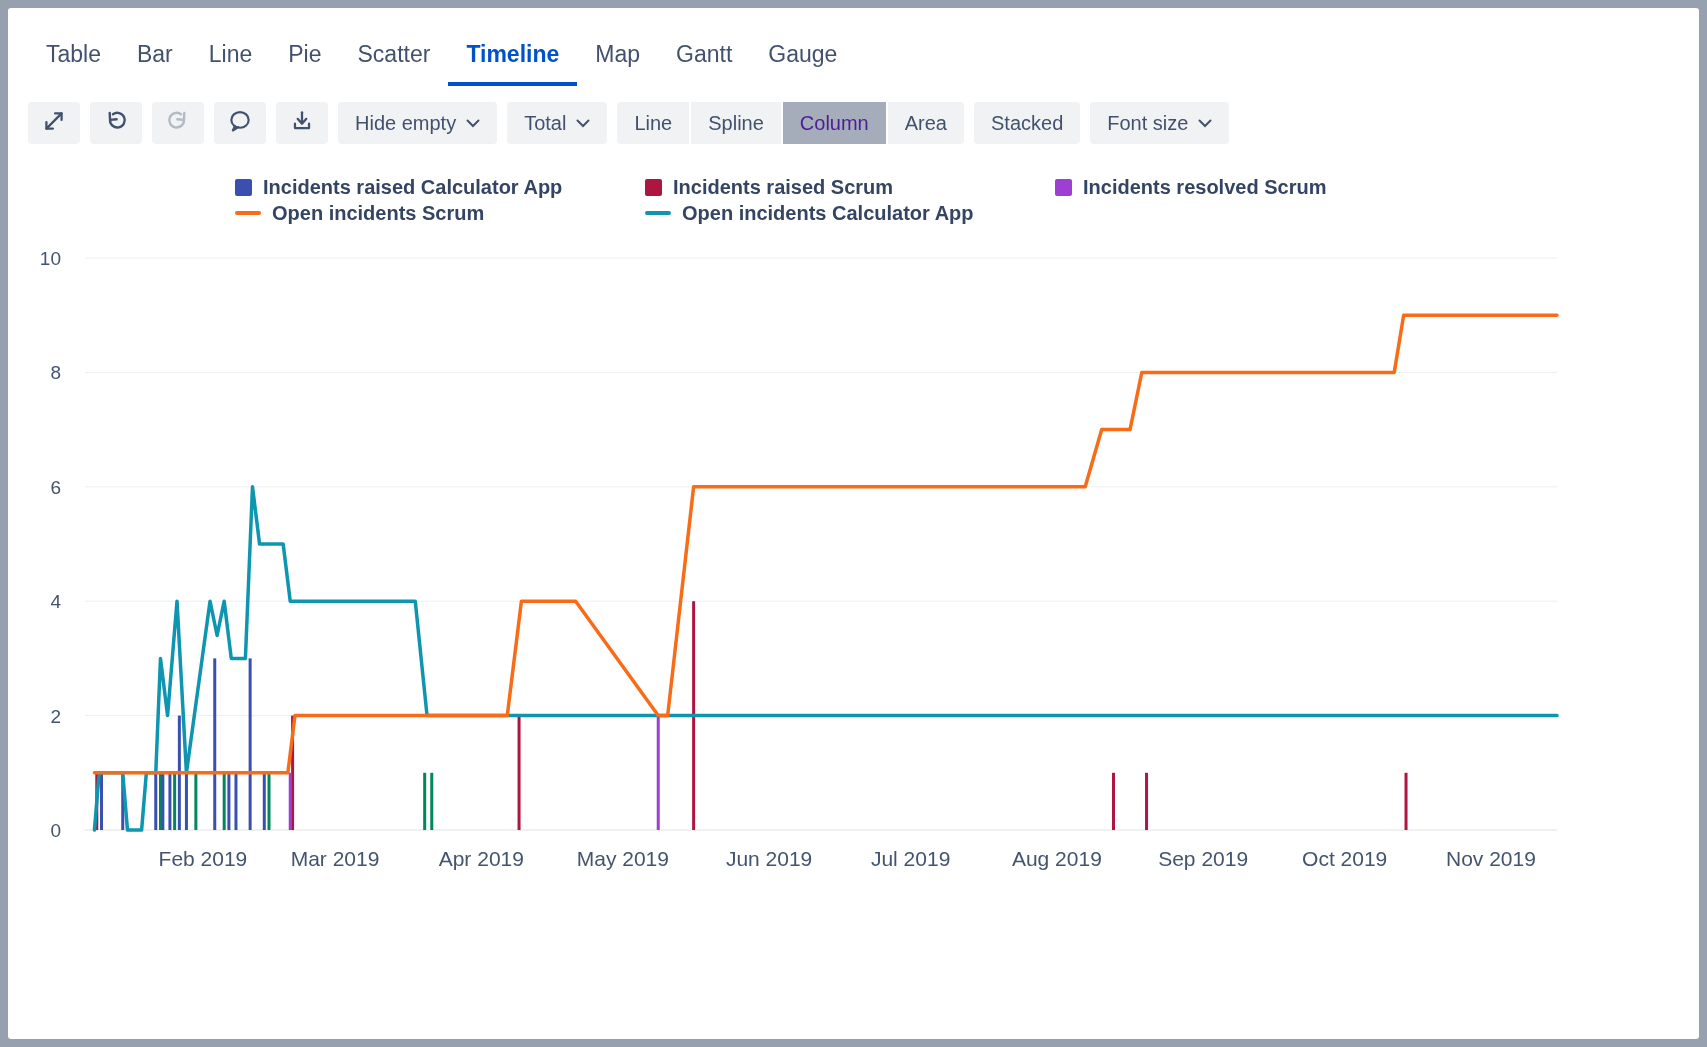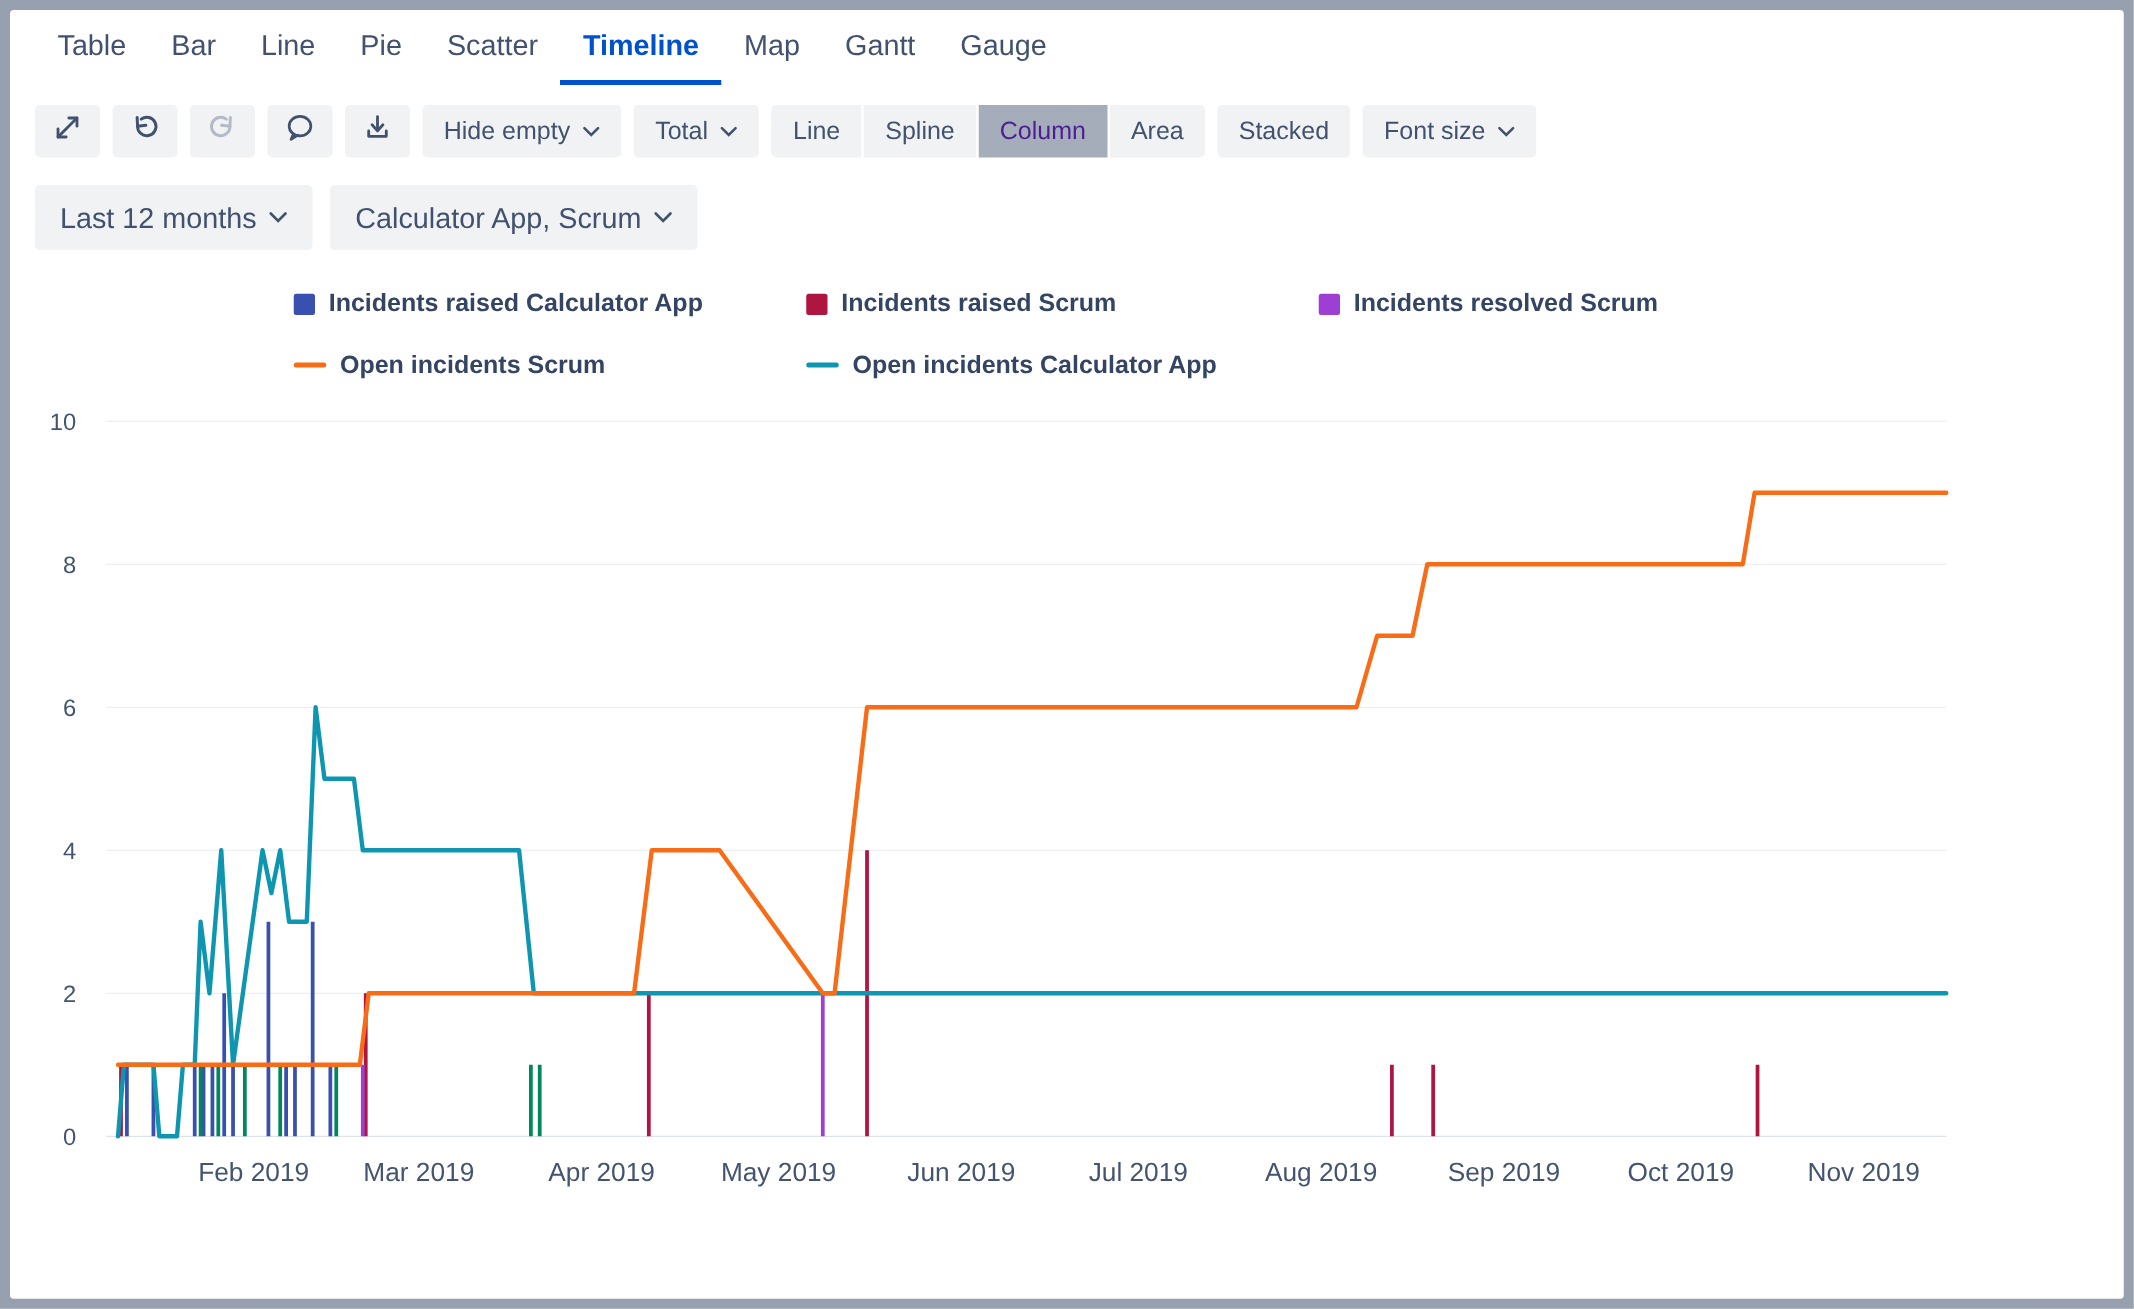--- a/index.html
+++ b/index.html
@@ -6,21 +6,21 @@
   html,body { width:1707px; height:1047px; }
   body {
     background:#97a0af;
     font-family:"Liberation Sans", sans-serif;
     padding:8px;
   }
   .app {
     width:1691px; height:1031px;
     background:#ffffff;
     border-radius:3px;
-    padding:10px 20px 0 20px;
+    padding:28px 20px 0 20px;
     overflow:hidden;
   }
   
   .tabs { display:flex; align-items:flex-end; height:50px; }
   .tab {
     font-size:23px; color:#42526e; padding:0 18px 14px 18px;
     cursor:pointer; border-bottom:4px solid transparent; white-space:nowrap;
   }
   .tab.active { color:#0052cc; font-weight:bold; border-bottom-color:#0052cc; }
   
@@ -37,21 +37,21 @@
   .seg .btn { border-radius:0; }
   .seg .btn:first-child { border-radius:4px 0 0 4px; }
   .seg .btn:last-child { border-radius:0 4px 4px 0; }
   .seg .btn.selected { background:#a5adba; color:#4c1d95; }
   
   .filters { display:flex; align-items:center; margin-top:22px; gap:14px; }
   .filters .btn { height:52px; font-size:23px; padding:0 20px; }
   
   .legend {
     margin:30px 0 0 207px;
-    display:grid; grid-template-columns:410px 410px 410px; row-gap:23px;
+    display:grid; grid-template-columns:410px 410px 410px; row-gap:0;
   }
   .legend-item { display:flex; align-items:center; height:26px; cursor:pointer; }
   .legend-marker.square { width:17px; height:17px; border-radius:2px; }
   .legend-marker.line { width:26px; height:4px; border-radius:2px; }
   .legend-label { margin-left:11px; font-size:20px; font-weight:bold; color:#344563; }
   
   .chart-wrap { margin-top:8px; }
   svg text { font-family:"Liberation Sans",sans-serif; }
 </style>
 </head>
@@ -145,38 +145,20 @@
     <button class="btn">
       <span>Font size</span>
       <span class="chev">
         <svg width="14" height="9" viewBox="0 0 14 9" fill="none" stroke="#42526e" stroke-width="2" stroke-linecap="round">
             <polyline points="1.5,1.5 7,7 12.5,1.5"></polyline>
           </svg>
       </span>
     </button>
   </div>
 
-  <div class="filters">
-    <button class="btn">
-      <span>Last 12 months</span>
-      <span class="chev">
-        <svg width="15" height="10" viewBox="0 0 14 9" fill="none" stroke="#42526e" stroke-width="2" stroke-linecap="round">
-            <polyline points="1.5,1.5 7,7 12.5,1.5"></polyline>
-          </svg>
-      </span>
-    </button>
-    <button class="btn">
-      <span>Calculator App, Scrum</span>
-      <span class="chev">
-        <svg width="15" height="10" viewBox="0 0 14 9" fill="none" stroke="#42526e" stroke-width="2" stroke-linecap="round">
-            <polyline points="1.5,1.5 7,7 12.5,1.5"></polyline>
-          </svg>
-      </span>
-    </button>
-  </div>
 
   <div class="legend">
       <div class="legend-item">
         <span class="legend-marker square" style="background: rgb(58, 80, 177);"></span>
         <span class="legend-label">Incidents raised Calculator App</span>
       </div>
       <div class="legend-item">
         <span class="legend-marker square" style="background: rgb(174, 21, 65);"></span>
         <span class="legend-label">Incidents raised Scrum</span>
       </div>

